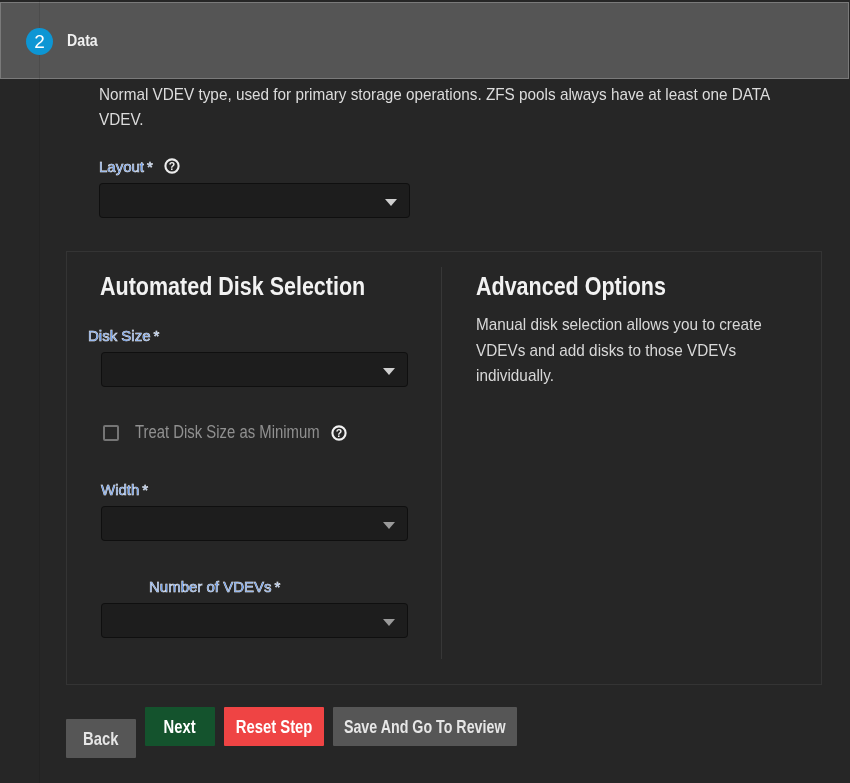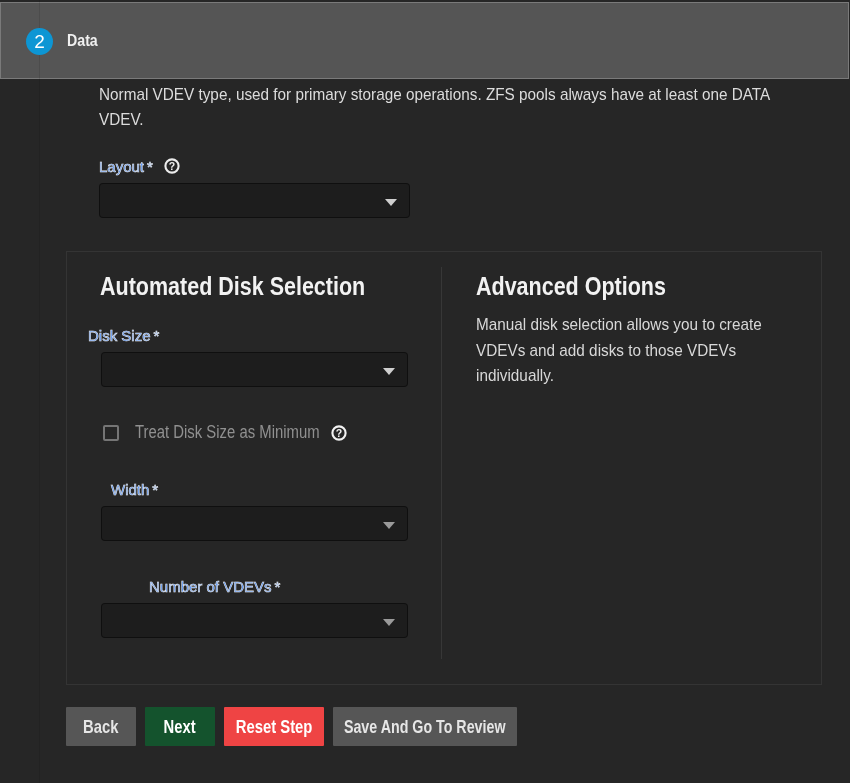--- a/index.html
+++ b/index.html
@@ -69,34 +69,34 @@
       <span class="caret"></span>
     </div>
 
   <div class="abs" id="cbbox"></div>
   <div class="abs" id="cblabel">Treat Disk Size as Minimum</div>
   <svg class="abs" style="left:331px; top:425px;" width="16" height="16" viewBox="0 0 16 16">
       <circle cx="8" cy="8" r="6.6" fill="none" stroke="#f2f2f2" stroke-width="2.1"></circle>
       <text x="8" y="11.9" text-anchor="middle" font-family="Liberation Sans" font-size="10.5" font-weight="bold" fill="#f2f2f2">?</text>
     </svg>
 
-  <div class="abs flabel" style="left:101px; top:481px;margin-left:10px;">Width<span style="margin-left:3px;">*</span></div>
+  <div class="abs flabel" style="left:101px; top:481px;">Width<span style="margin-left:3px;">*</span></div>
   <div class="abs sel" style="left:101px; top:506px; width:307px; height:35px;">
       <span class="caret dim"></span>
     </div>
 
   <div class="abs flabel" style="left:101px; top:578px;padding-left:48px;">Number of VDEVs<span style="margin-left:3px;">*</span></div>
   <div class="abs sel" style="left:101px; top:603px; width:307px; height:35px;">
       <span class="caret dim"></span>
     </div>
 
   <div class="abs h2" style="left:476px; top:272px;">Advanced Options</div>
   <div class="abs" id="advdesc">Manual disk selection allows you to create<br>VDEVs and add disks to those VDEVs<br>individually.</div>
 
-  <div class="abs btn gray" style="left:66px; width:70px;">
+  <div class="abs btn gray" style="left:66px; width:70px;margin-top:12px;">
       <span>Back</span>
     </div>
   <div class="abs btn blue" style="left:145px; width:70px;">
       <span>Next</span>
     </div>
   <div class="abs btn red" style="left:224px; width:100px;">
       <span>Reset Step</span>
     </div>
   <div class="abs btn gray" style="left:333px; width:184px;">
       <span style="transform:scaleX(0.75);">Save And Go To Review</span>

